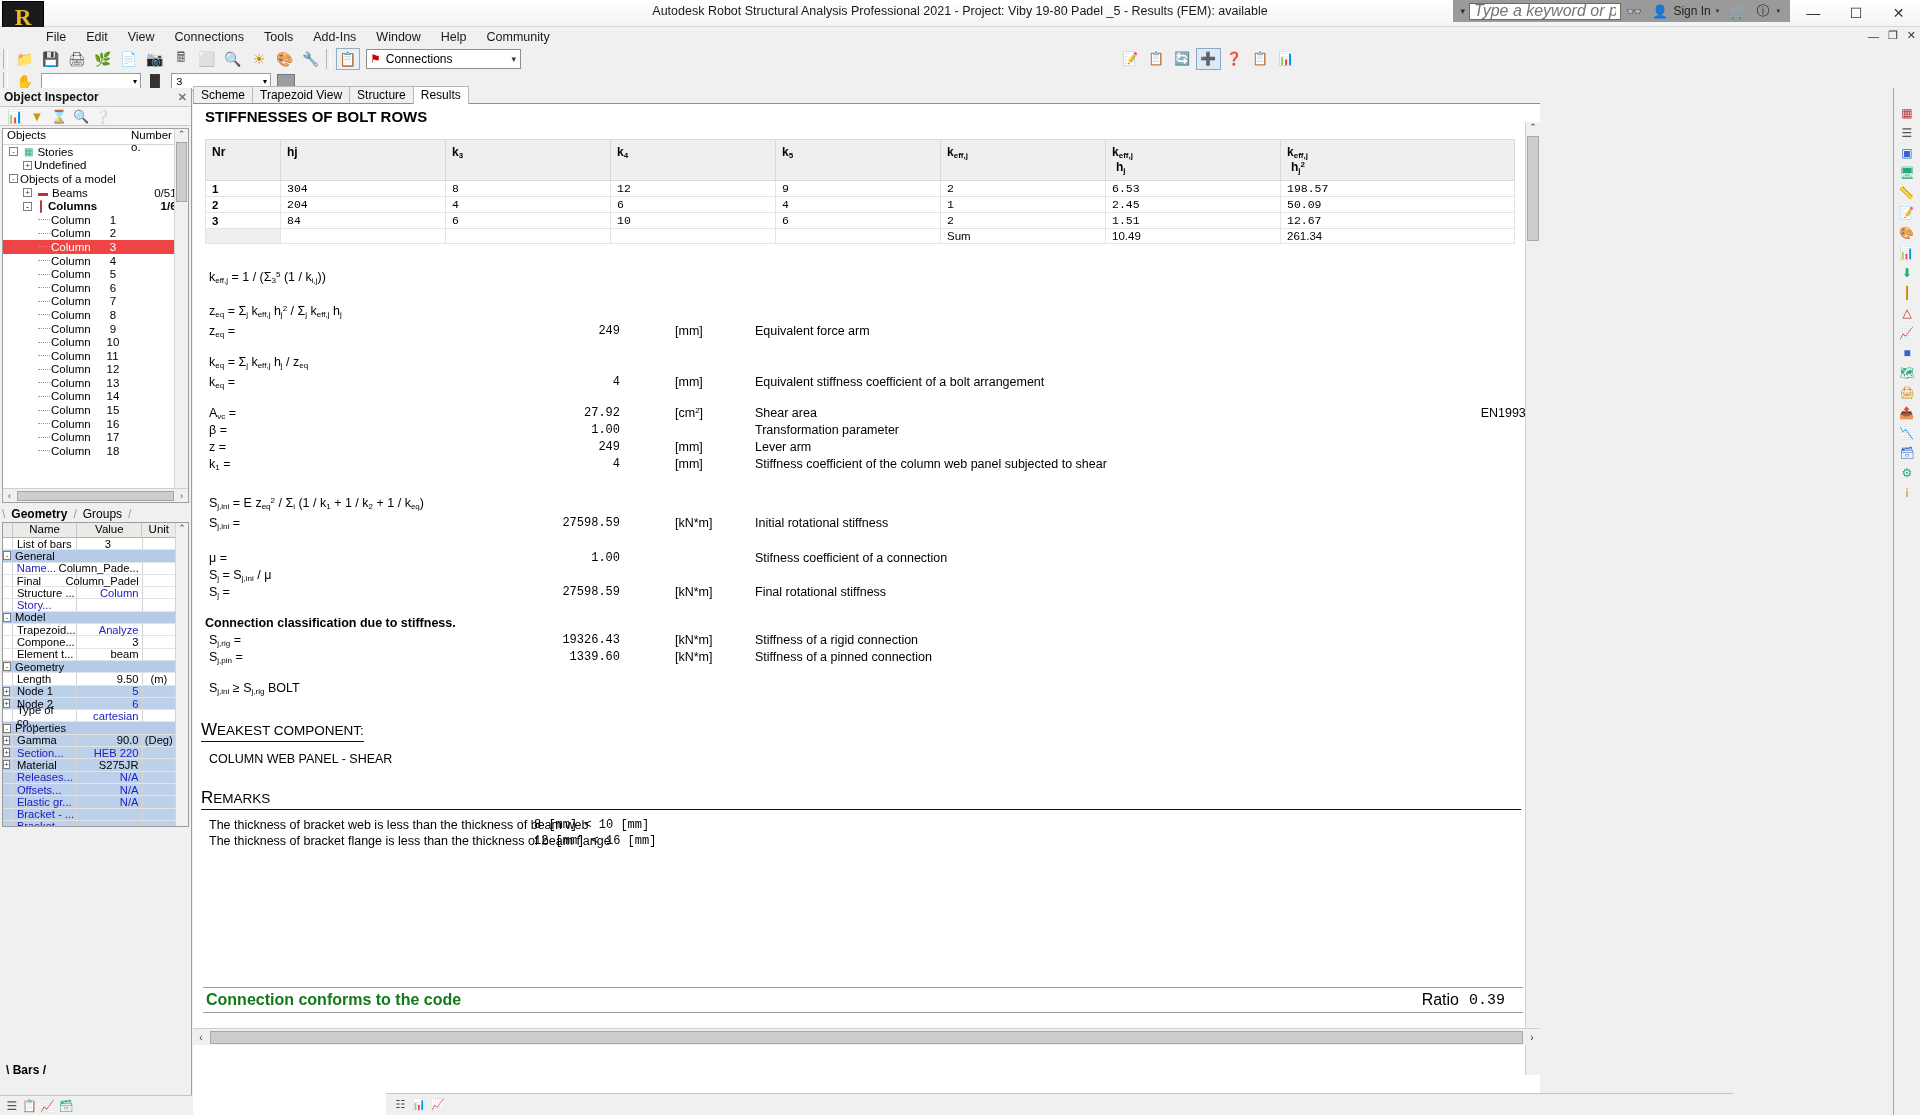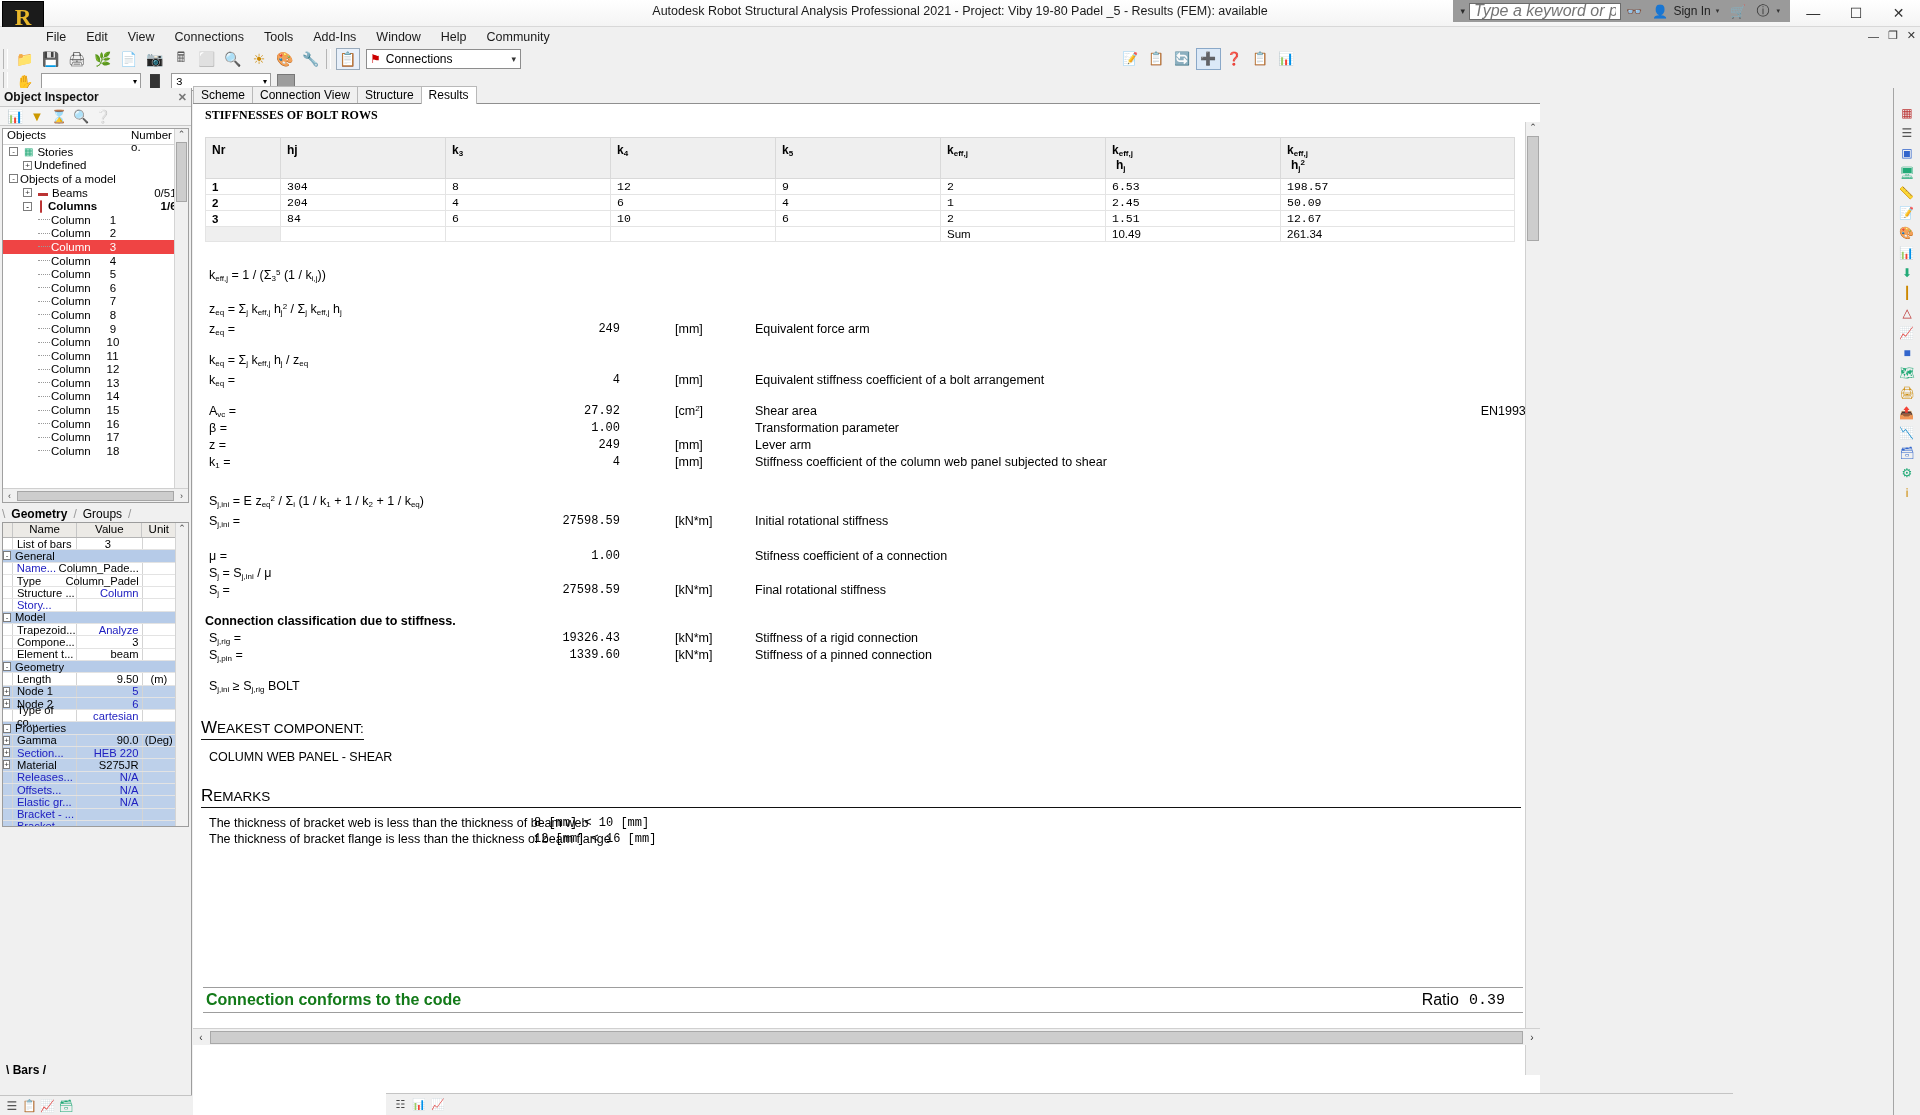--- a/index.html
+++ b/index.html
@@ -162,21 +162,21 @@
   .left-bottom-bar .i { width:18px; text-align:center; font-size:12px;}
 
   
   .maindoc { position:absolute; top:88px; left:193px; width:1347px; height:1027px; background:#fff; }
   .doctabs { height:16px; display:flex; align-items:flex-end; border-bottom:1px solid #8f8f8f; background:#f0f0f0; }
   .doctabs .t { font-size:12px; padding:1px 7px 1px 7px; background:#f0f0f0; border:1px solid #b9b9b9;
                 border-bottom:none; margin-right:-1px; }
   .doctabs .t.active { background:#fff; font-weight:normal; height:18px; position:relative; top:1px; z-index:2;}
   .docbody { position:absolute; top:17px; left:0; width:1347px; height:970px; background:#fff; overflow:hidden; }
 
-  h2.secttitle { font-size:12px; font-weight:bold; margin:3px 11px 0 12px;font-family:Liberation Serif, serif; }
+  h2.secttitle { font-size:15px; font-weight:bold; margin:3px 11px 0 12px; }
   table.stiff { border-collapse:collapse; margin:14px 0 0 12px; width:1310px; font-size:12px; }
   table.stiff th { background:#efefef; border:1px solid #d9d9d9; text-align:left;
                    font-weight:bold; padding:5px 6px; height:32px; vertical-align:top; }
   table.stiff td { border:1px solid #e4e4e4; padding:1px 6px; font-family:"Liberation Mono",monospace;
                    font-size:11.5px; height:13px;}
   table.stiff td.nr { font-family:"Liberation Sans",sans-serif; font-weight:bold; font-size:11.5px;}
   table.stiff tr.sumrow td { background:#efefef; height:15px; }
   table.stiff tr.sumrow td.lbl { font-family:"Liberation Sans",sans-serif; background:#fff; }
   sub { font-size:8px; vertical-align:-2px; }
   sup { font-size:8px; vertical-align:4px; }
@@ -516,21 +516,21 @@
               <span class="">Column_Pade...</span>
             </div>
             <div class="pt-c3">
               <span></span>
             </div>
             <div class="pt-c4" style="border:none"></div>
           </div>
           <div class="ptrow">
             <div class="pt-c0" style="justify-content:center"></div>
             <div class="pt-c1">
-              <span class="">Type</span>
+              <span class="">Final</span>
             </div>
             <div class="pt-c2">
               <span class="">Column_Padel</span>
             </div>
             <div class="pt-c3">
               <span></span>
             </div>
             <div class="pt-c4" style="border:none"></div>
           </div>
           <div class="ptrow">
@@ -807,21 +807,21 @@
       <div class="i" style="color:#555">☰</div>
       <div class="i" style="color:#b33">📋</div>
       <div class="i" style="color:#c80">📈</div>
       <div class="i" style="color:#2a7">🗃</div>
     </div>
   </div>
 
   <div class="maindoc">
     <div class="doctabs">
       <div class="t">Scheme</div>
-      <div class="t">Connection View</div>
+      <div class="t">Trapezoid View</div>
       <div class="t">Structure</div>
       <div class="t active">Results</div>
     </div>
 
     <div class="docbody">
       <h2 class="secttitle">STIFFNESSES OF BOLT ROWS</h2>
 
       <table class="stiff">
         <thead>
           <tr>

